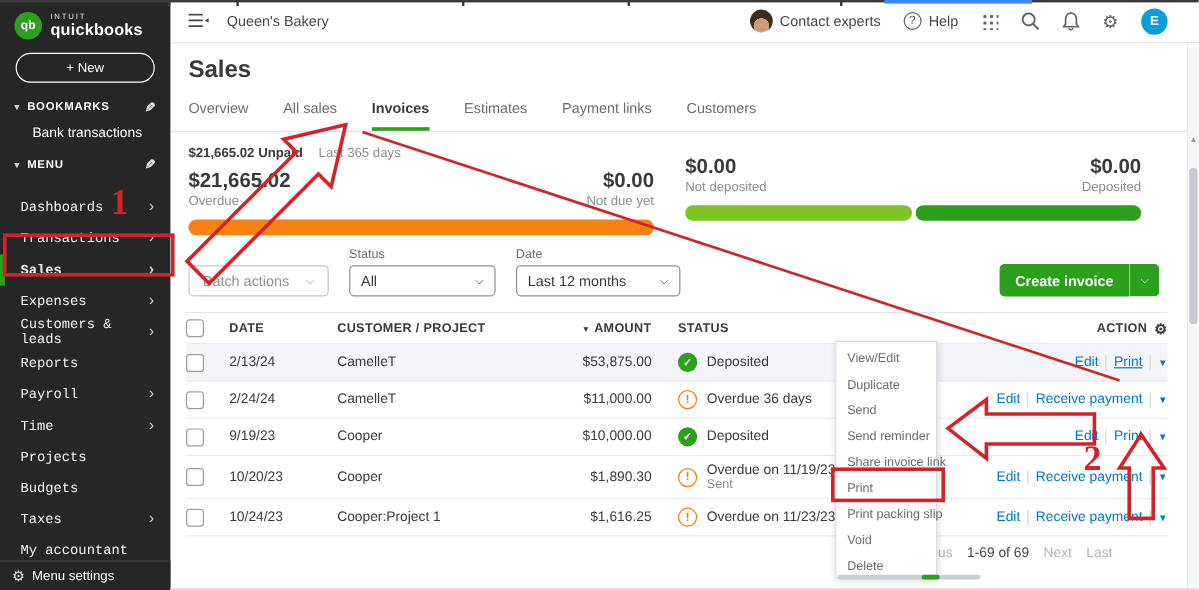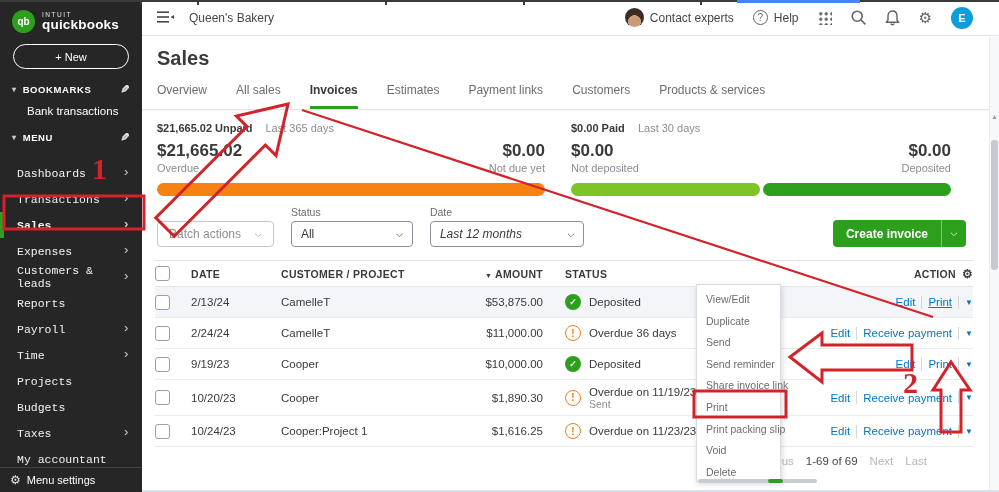--- a/index.html
+++ b/index.html
@@ -70,21 +70,21 @@
   .bar-split { display:flex; gap:3px; margin-top:9px; }
   .bar-seg { height:13px; flex:1; border-radius:7px; }
 
   .filters { display:flex; align-items:flex-end; padding:10px 33px 0 15px; }
   .batch-btn { height:26px; border:1px solid #c3c7cd; border-radius:4px; padding:0 11px; display:flex;
                align-items:center; gap:14px; font-size:12px; color:#8d9096; cursor:pointer; }
   .fgroup { margin-left:17px; }
   .flabel { font-size:10.5px; color:#6b6c72; margin-bottom:3px; }
   .fselect { height:26px; border:1px solid #8d9096; border-radius:4px; display:flex; align-items:center;
              justify-content:space-between; padding:0 9px; font-size:12px; color:#393a3d; cursor:pointer; }
-  .w-status { width:122px; } .w-date { width:154px;font-style:italic; }
+  .w-status { width:122px; } .w-date { width:137px; }
   .chev { font-size:9px; color:#393a3d; }
   .create-btn { margin-left:auto; display:flex; height:27px; cursor:pointer; }
   .create-main { background:#2ca01c; color:#fff; font-size:12px; font-weight:bold; padding:8px 13px;
                  display:flex; align-items:center; border-radius:4px 0 0 4px; }
   .create-caret { background:#2ca01c; width:25px; display:flex; align-items:center; justify-content:center;
                   color:#fff; font-size:9px; border-left:1px solid rgba(255,255,255,.4); border-radius:0 4px 4px 0; }
 
   .table { margin:13px 26px 0 13px; }
   .thead { display:flex; align-items:center; height:27px; border-top:1px solid #e3e5e8; border-bottom:1px solid #e3e5e8;
            font-size:10.5px; font-weight:bold; letter-spacing:.3px; color:#393a3d; }
@@ -268,21 +268,20 @@
 
   <h1 class="page-title">Sales</h1>
 
   <div class="tabs">
     <div class="tab">Overview</div>
     <div class="tab">All sales</div>
     <div class="tab active">Invoices</div>
     <div class="tab">Estimates</div>
     <div class="tab">Payment links</div>
     <div class="tab">Customers</div>
-    <div class="tab">Products &amp; services</div>
   </div>
 
   <div class="stats">
     <div class="panel-a">
       <div class="sum">
         <b>$21,665.02 Unpaid</b>
         <span class="period">Last 365 days</span>
       </div>
       <div class="amt-row">
         <div>
@@ -290,24 +289,20 @@
           <div class="sub">Overdue</div>
         </div>
         <div class="ta-r">
           <div class="big">$0.00</div>
           <div class="sub">Not due yet</div>
         </div>
       </div>
       <div class="bar" style="background:#f78212"></div>
     </div>
     <div class="panel-b">
-      <div class="sum">
-        <b>$0.00 Paid</b>
-        <span class="period">Last 30 days</span>
-      </div>
       <div class="amt-row">
         <div>
           <div class="big">$0.00</div>
           <div class="sub">Not deposited</div>
         </div>
         <div class="ta-r">
           <div class="big">$0.00</div>
           <div class="sub">Deposited</div>
         </div>
       </div>

